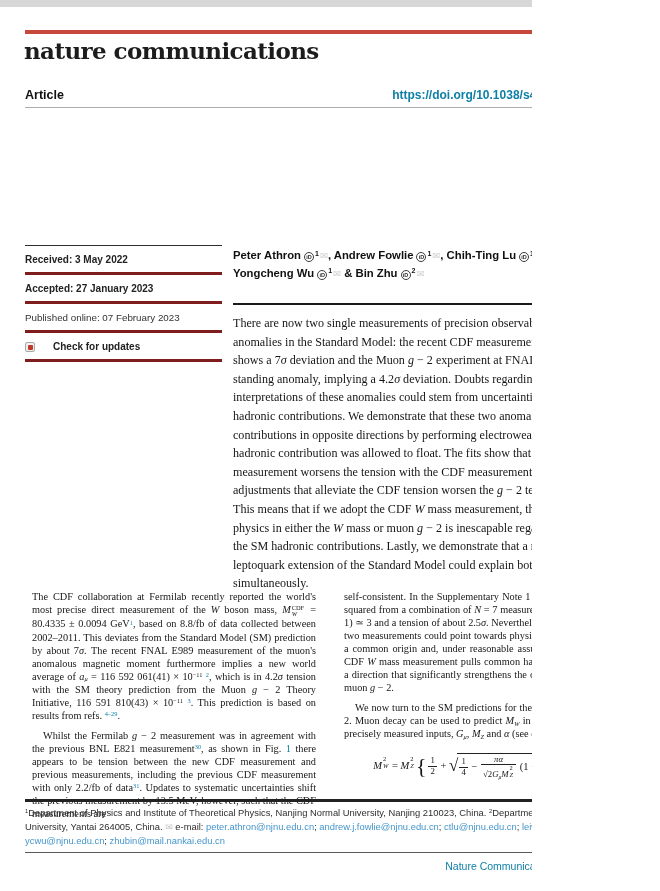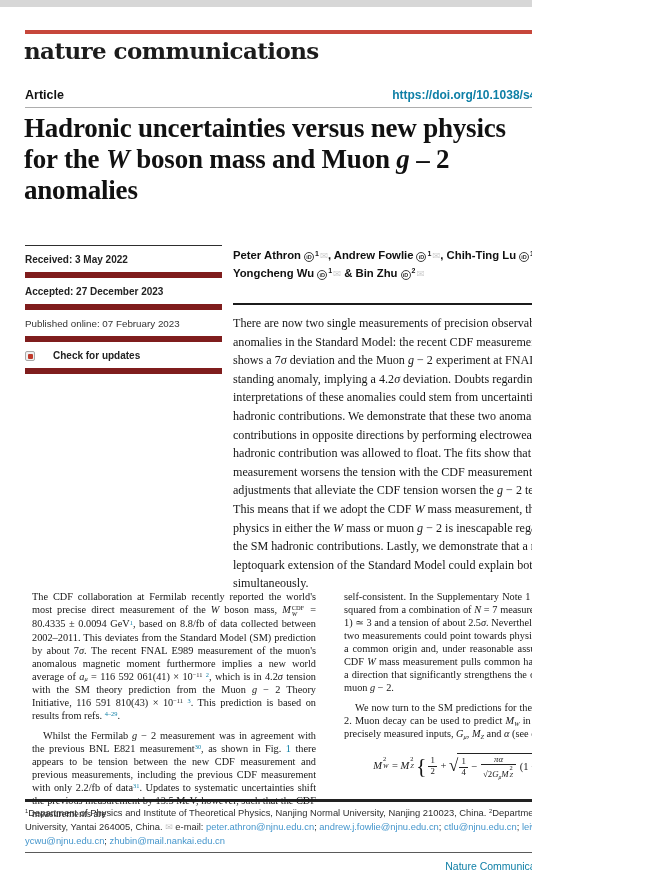--- a/index.html
+++ b/index.html
@@ -19,21 +19,21 @@
   .oa{position:absolute;left:600px;top:44px;width:32px;height:42px}
 
   .article-row{position:absolute;left:25px;top:88px;width:610px;display:flex;justify-content:space-between;align-items:flex-end}
   .article-label{font-size:12.5px;font-weight:700;color:#111}
   .doi{font-size:12px;font-weight:700;color:var(--link-teal);text-decoration:none;cursor:pointer}
   .rule-article{position:absolute;left:25px;top:107px;width:610px;height:1px;background:#adadad}
 
   .title{position:absolute;left:24px;top:113px;width:600px;font-family:"Liberation Serif",serif;font-weight:700;font-size:27px;line-height:31px;color:#111;letter-spacing:-0.2px}
 
   .meta{position:absolute;left:25px;top:245px;width:197px;border-top:1px solid #2e2e2e}
-  .meta-item{border-bottom:6px solid #7f1d1d;padding:8px 0 7px;font-size:10px;color:#222}
+  .meta-item{border-bottom:3px solid #7f1d1d;padding:8px 0 7px;font-size:10px;color:#222}
   .meta-item.bold{font-weight:700}
   .meta-item.reg{font-weight:400;color:#333;font-size:9.8px}
   .cfu{display:flex;align-items:center;gap:18px;font-weight:700;cursor:pointer}
   .cfu-icon{display:inline-block;width:10px;height:10px;background:#efefef;border:1px solid #a8a8a8;border-radius:2px;position:relative}
   .cfu-dot{position:absolute;left:2px;top:2px;width:5px;height:5px;background:#c0392b;border-radius:1px}
 
   .authors{position:absolute;left:233px;top:247px;width:403px;font-weight:700;font-size:11.3px;line-height:17.5px;color:#101010}
   .authors sup{font-size:62%;line-height:0;position:relative;top:-0.45em;vertical-align:baseline}
   .orcid{display:inline-block;width:10px;height:10px;border:1px solid #3c3c3c;border-radius:50%;font-size:5.5px;line-height:9px;font-weight:700;text-align:center;vertical-align:0px;margin:0 1px 0 3px;color:#2d2d2d;cursor:pointer}
   .mailico{color:#cfcfcf;font-size:9.5px;margin-left:1px;font-weight:400;cursor:pointer}
@@ -92,25 +92,24 @@
     <circle cx="15" cy="28.5" r="3.2" fill="#e8952f"></circle>
     <path d="M24.5 28.5 V11 A9 9 0 0 0 7 8.2" fill="none" stroke="#e8952f" stroke-width="4.2" stroke-linecap="round"></path>
   </svg>
 
   <div class="article-row">
     <span class="article-label">Article</span>
     <a class="doi">https://doi.org/10.1038/s41467-023-36366-7</a>
   </div>
   <div class="rule-article"></div>
 
-  <h1 class="title">Hadronic uncertainties versus new physics<br>for the <i>W</i> boson mass and Muon <i>g</i> – 2<br>anomalies</h1>
 
   <div class="meta">
     <div class="meta-item bold">Received: 3 May 2022</div>
-    <div class="meta-item bold">Accepted: 27 December 2023</div>
+    <div class="meta-item bold">Accepted: 27 January 2023</div>
     <div class="meta-item reg">Published online: 07 February 2023</div>
     <div class="meta-item cfu">
       <span class="cfu-icon">
           <span class="cfu-dot"></span>
         </span>
       <span>Check for updates</span>
     </div>
   </div>
 
   <div class="authors">Peter Athron<span class="orcid">iD</span><sup>1</sup><span class="mailico">✉</span>, Andrew Fowlie<span class="orcid">iD</span><sup>1</sup><span class="mailico">✉</span>, Chih-Ting Lu<span class="orcid">iD</span><sup>1</sup><span class="mailico">✉</span>, Lei Wu<span class="orcid">iD</span><sup>1</sup><span class="mailico">✉</span>, Yongcheng Wu<span class="orcid">iD</span><sup>1</sup><span class="mailico">✉</span> &amp; Bin Zhu<span class="orcid">iD</span><sup>2</sup><span class="mailico">✉</span></div>

